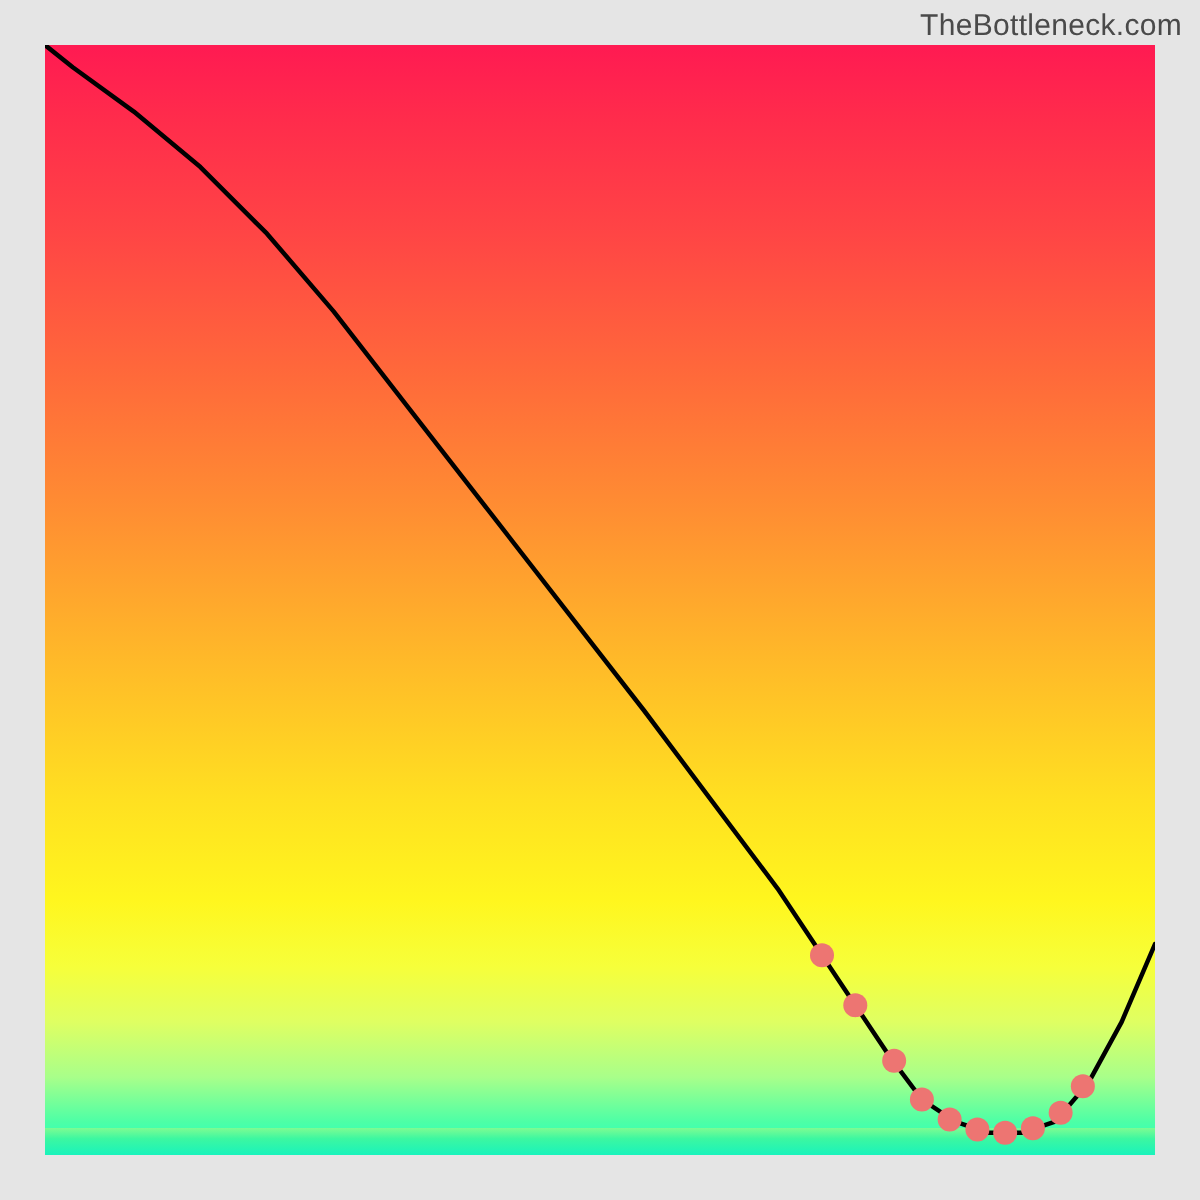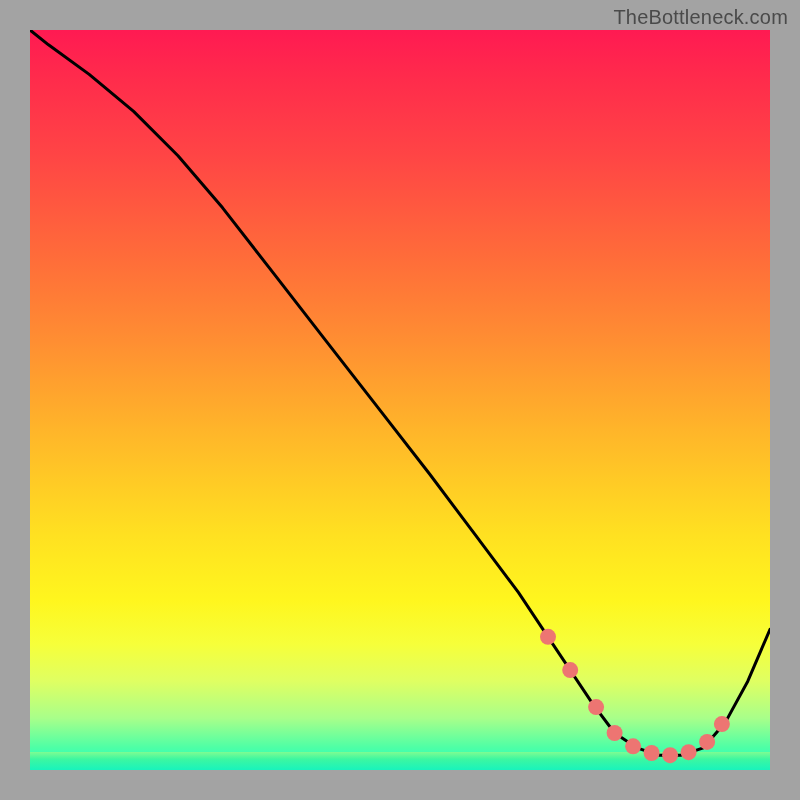--- a/index.html
+++ b/index.html
@@ -10,21 +10,21 @@
     background: #000;
     overflow: hidden;
     font-family: Arial, Helvetica, sans-serif;
   }
   .frame {
     position: absolute;
     top: 0;
     left: 0;
     width: 800px;
     height: 800px;
-    background: #a3a3a3;
+    background: #e5e5e5;
   }
   .plot-area {
     position: absolute;
     left: 30px;
     top: 30px;
     width: 740px;
     height: 740px;
     overflow: hidden;
   }
   .gradient-bg {

